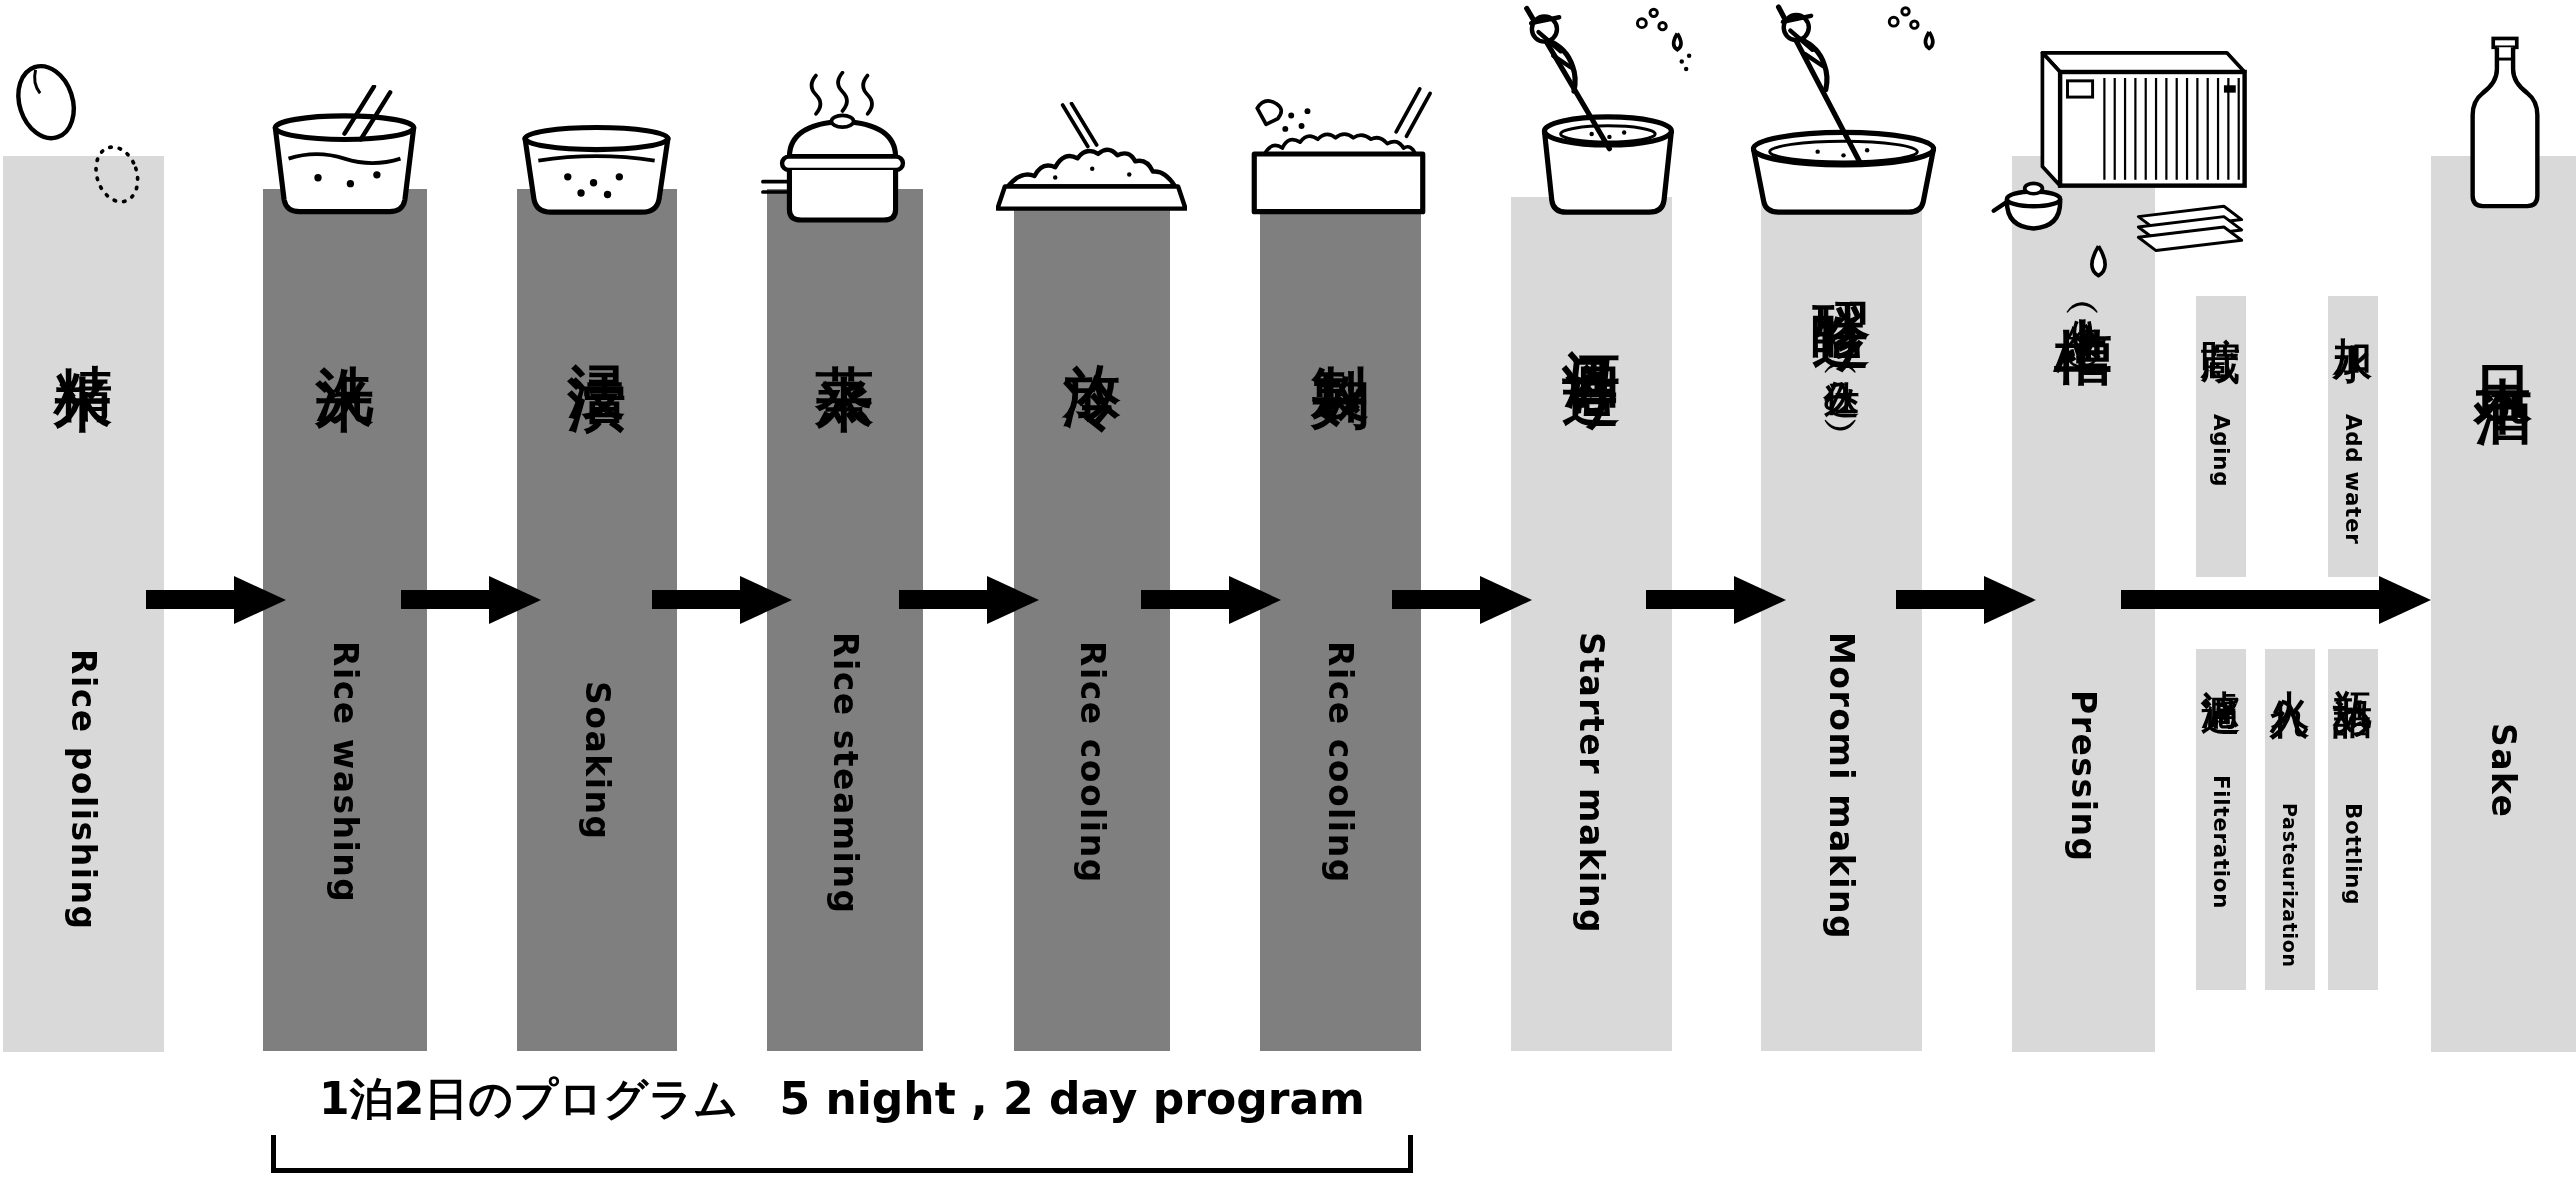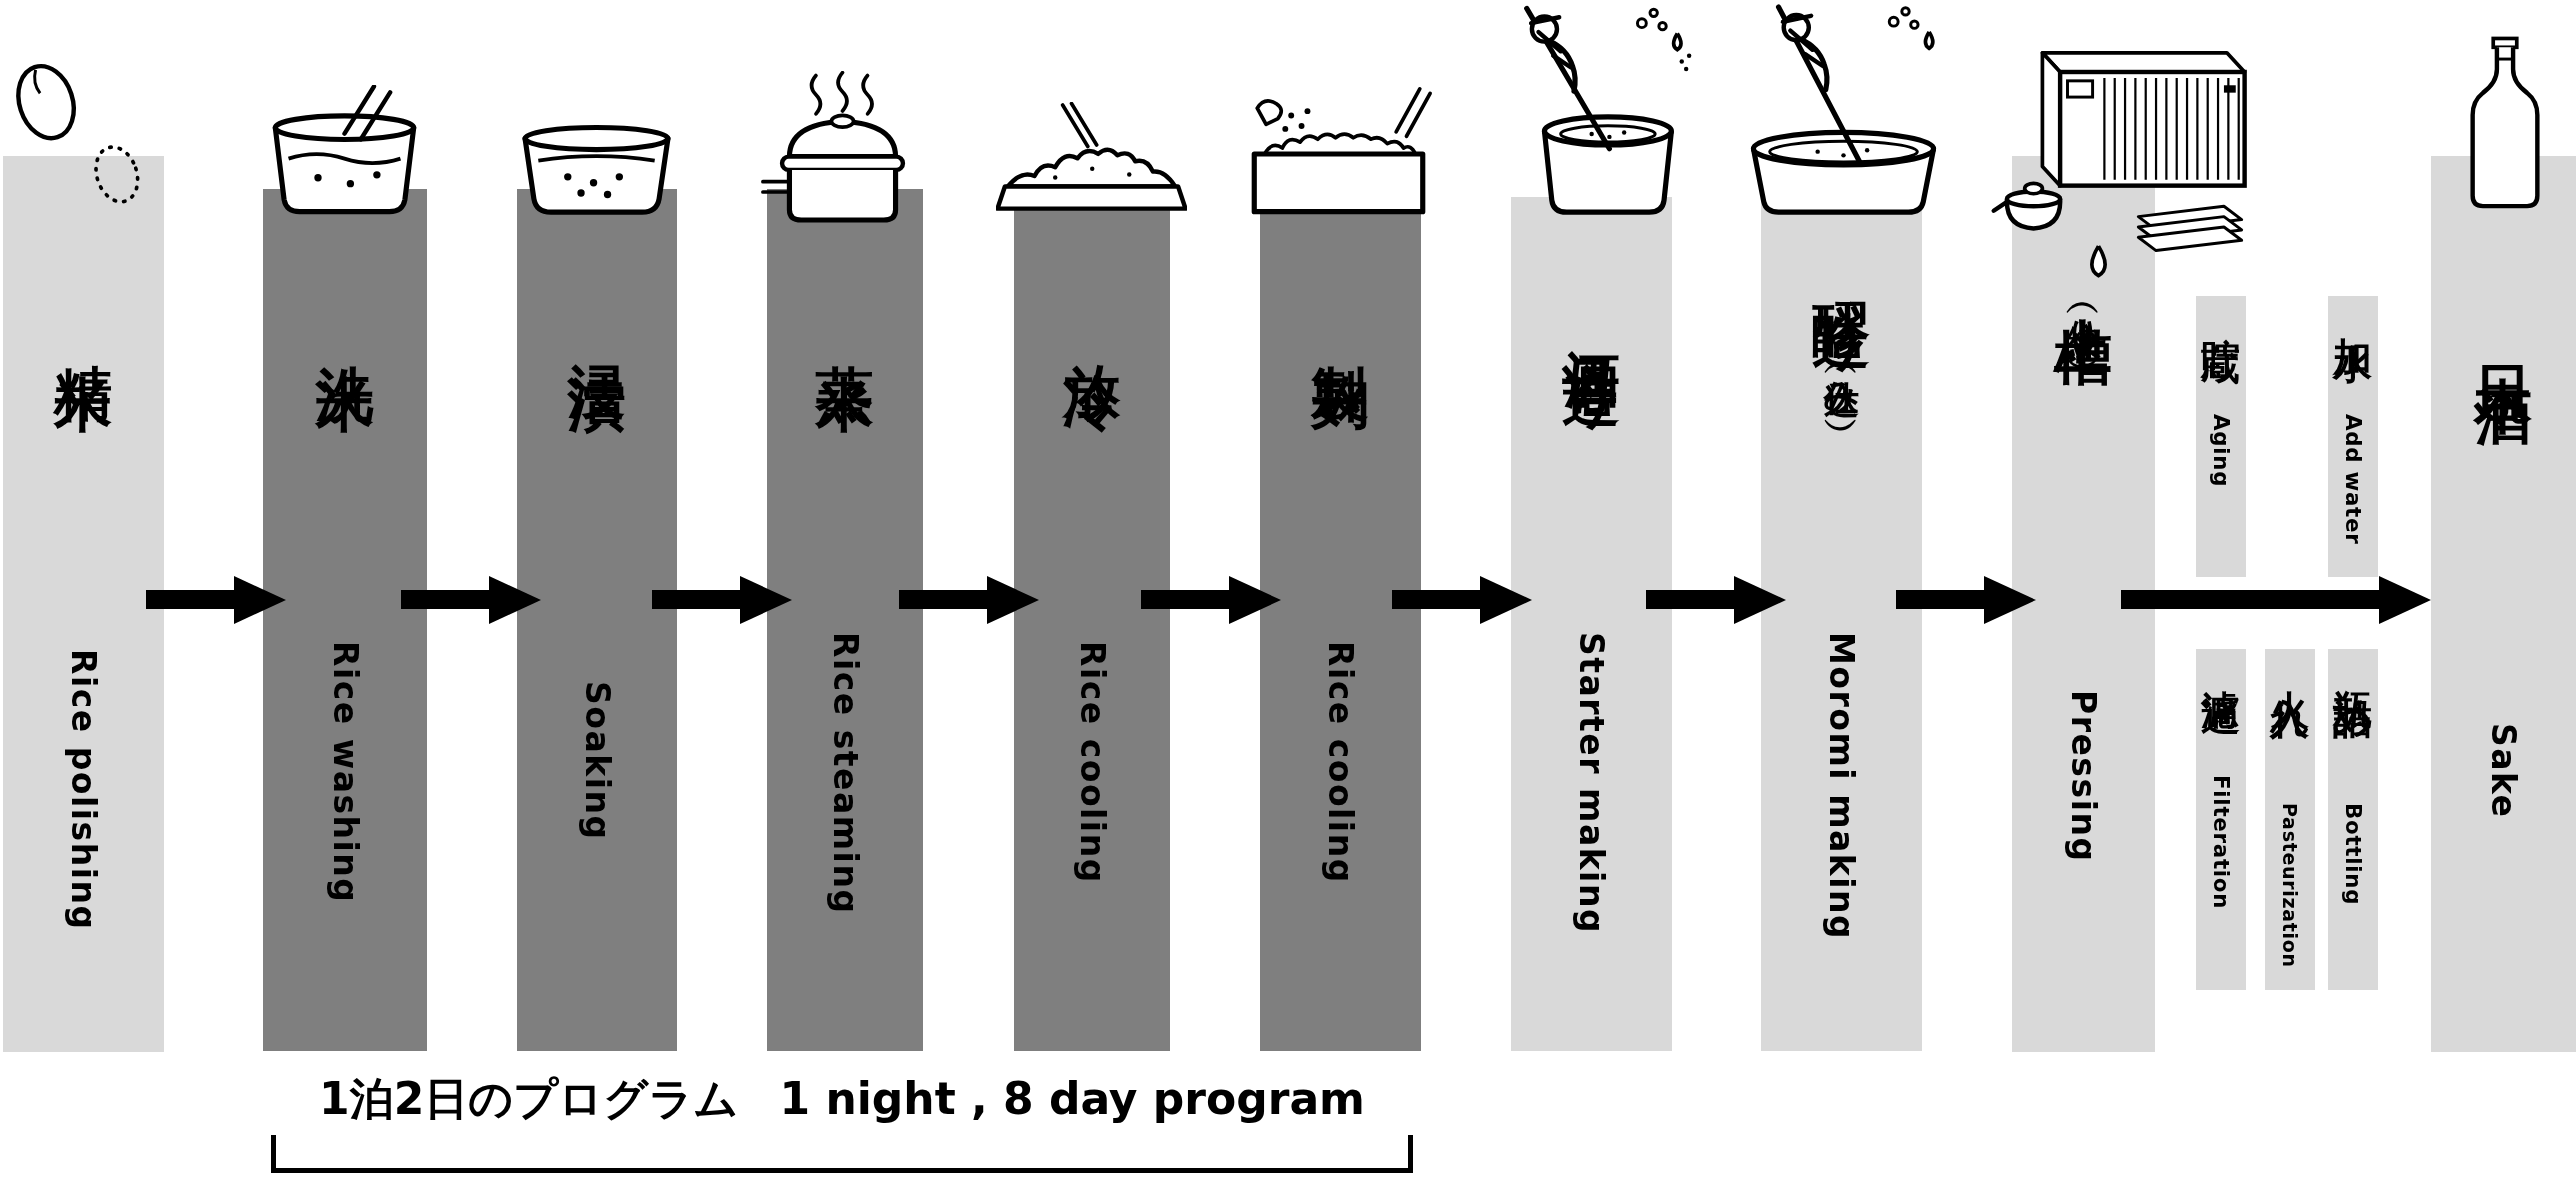--- a/index.html
+++ b/index.html
@@ -290,18 +290,18 @@
     <path d="M152 278 q-18 30 0 40 q18 -10 0 -40" fill="#fff" stroke="#000" stroke-width="5"></path>
   </svg>
 
   <svg class="icon" style="left:2455px;top:35px;width:100px;height:179px" viewBox="0 0 136 242">
     <rect x="52" y="4" width="32" height="12" fill="#fff" stroke="#000" stroke-width="5"></rect>
     <path d="M57 16 L57 46 Q57 64 38 78 Q24 89 24 108 L24 218 Q24 232 38 232 L98 232 Q112 232 112 218 L112 108 Q112 89 98 78 Q79 64 79 46 L79 16" fill="#fff" stroke="#000" stroke-width="6" stroke-linejoin="round"></path>
     <path d="M57 32 L79 32" stroke="#000" stroke-width="4"></path>
   </svg>
 
   <div class="caption">
-    <span>1泊2日のプログラム</span><span class="gap"></span><span>1 night , 8 day program</span>
+    <span>1泊2日のプログラム</span><span class="gap"></span><span>5 night , 2 day program</span>
   </div>
   <div class="bracket"></div>
 
 </div>
 
 
 </body></html>

